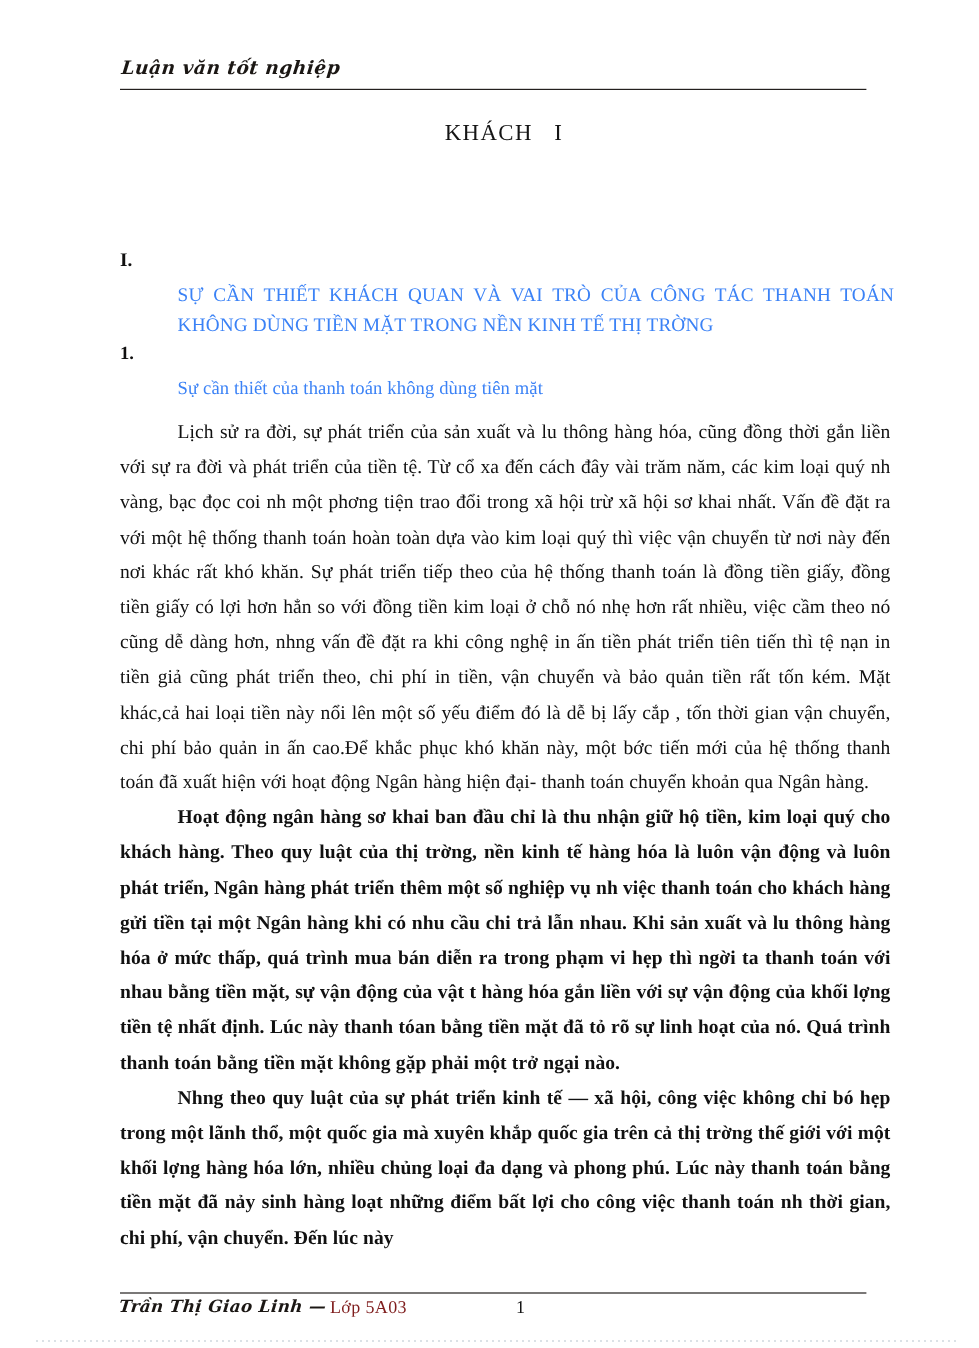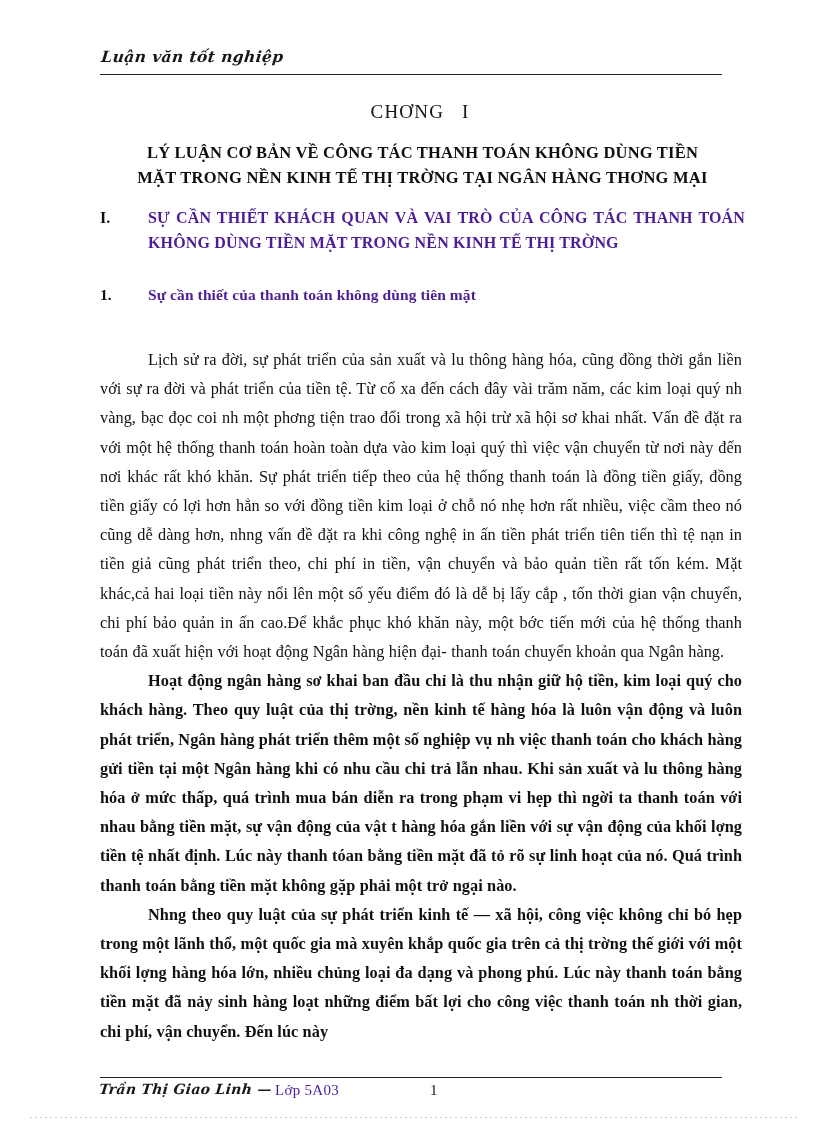--- a/index.html
+++ b/index.html
@@ -87,22 +87,23 @@
     display: flex;
     align-items: flex-start;
   }
   .heading-num {
     flex: 0 0 48px;
     font-weight: 700;
     color: #100f0f;
   }
   .heading-text {
     flex: 1 1 auto;
-    font-weight: 700;
-    color: #4c1d95;
+    font-weight: 400;
+    color: #3b82f6;
+    margin-top: 29px;
   }
 
   #heading-roman { top: 206px; }
   #heading-roman .heading-num { font-size: 16px; line-height: 24.5px; }
   #heading-roman .heading-text {
     font-size: 16px;
     line-height: 24.5px;
     letter-spacing: 0.15px;
     text-align: justify;
     text-align-last: left;
@@ -168,21 +169,21 @@
     transform: skewX(-6deg);
     transform-origin: left top;
     display: inline-block;
   }
   .footer-class {
     position: absolute;
     left: 175px;
     top: 4px;
     font-size: 15px;
     letter-spacing: 0.3px;
-    color: #4c1d95;
+    color: #7f1d1d;
     white-space: nowrap;
   }
   .footer-pageno {
     position: absolute;
     left: 330px;
     top: 4px;
     font-size: 15px;
     color: #141414;
   }
 
@@ -203,26 +204,22 @@
 </style>
 </head>
 <body>
 
 <div class="page">
 
   <div class="running-header">
     <span class="running-header-text">Luận văn tốt nghiệp</span>
   </div>
 
-  <div class="chapter-line">CHƠNG   I</div>
-
-  <div class="doc-title">
-    <span class="t-line l1">LÝ LUẬN CƠ BẢN VỀ CÔNG TÁC THANH TOÁN KHÔNG  DÙNG TIỀN</span>
-    <span class="t-line l2">MẶT TRONG NỀN KINH TẾ THỊ TRỜNG    TẠI NGÂN HÀNG  THƠNG    MẠI</span>
-  </div>
+  <div class="chapter-line">KHÁCH   I</div>
+
 
   <div class="heading-block" id="heading-roman">
     <span class="heading-num">I.</span>
     <span class="heading-text">SỰ CẦN THIẾT KHÁCH QUAN VÀ VAI TRÒ CỦA CÔNG TÁC THANH TOÁN KHÔNG DÙNG TIỀN MẶT TRONG NỀN KINH TẾ THỊ TRỜNG</span>
   </div>
 
   <div class="heading-block" id="heading-one">
     <span class="heading-num">1.</span>
     <span class="heading-text">Sự cần thiết của thanh toán không dùng tiên mặt</span>
   </div>

